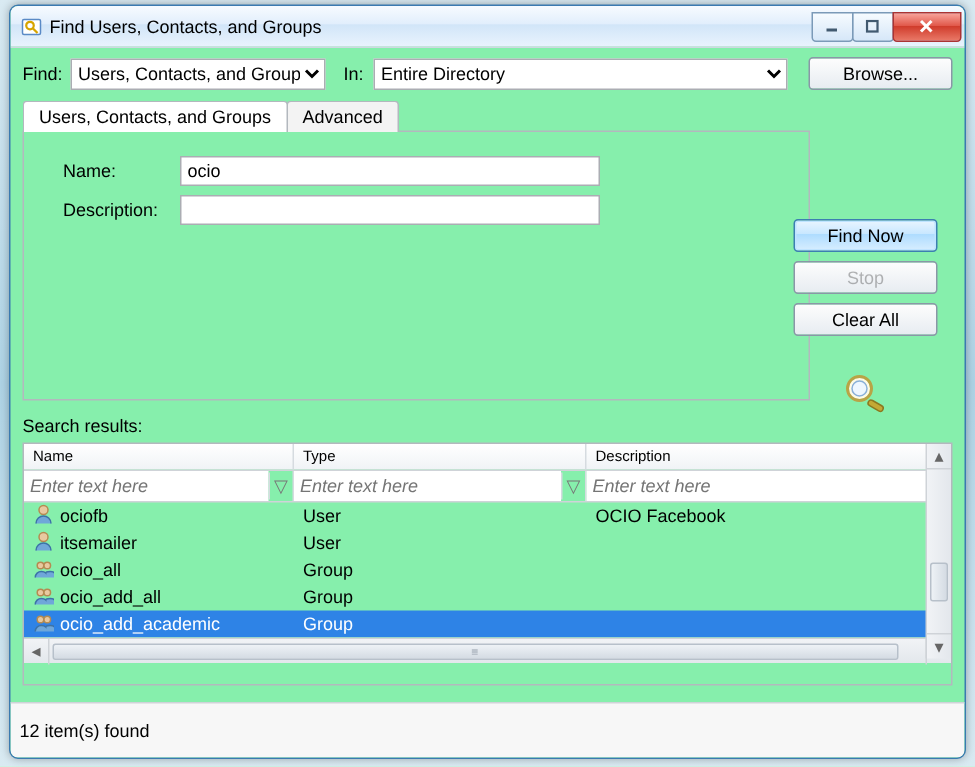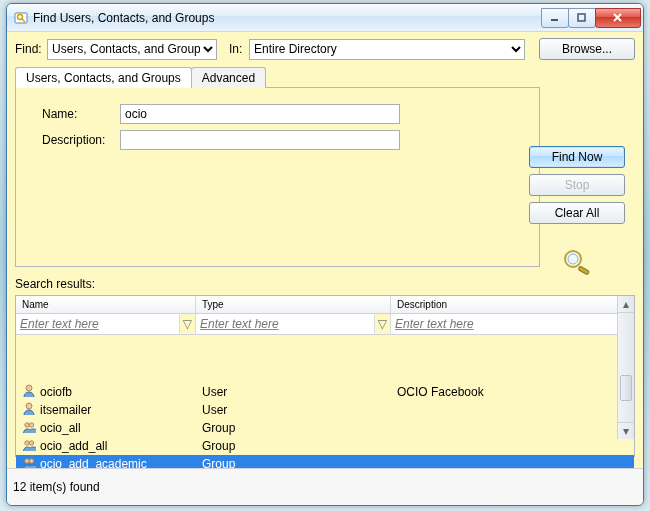--- a/index.html
+++ b/index.html
@@ -1,18 +1,18 @@
 <!DOCTYPE html>
 <html><head>
 <meta charset="utf-8">
 <style>
   * { box-sizing: border-box; }
   html, body { margin: 0; padding: 0; font-family: "Segoe UI", Tahoma, sans-serif; font-size: 12px; color: #000; }
   body { background: linear-gradient(180deg, #d9eaf2 0%, #aed3e5 50%, #d9eaf2 100%); width: 650px; height: 511px; overflow: hidden; }
-  .window { position: absolute; left:6px; top:3px; width:638px; height:503px; border:1px solid #3a7ab0; border-radius:6px; background:#fef9c3; box-shadow: 0 0 6px rgba(0,0,0,.3); overflow:hidden; }
+  .window { position: absolute; left:6px; top:3px; width:638px; height:503px; border:1px solid #3a7ab0; border-radius:6px; background:#86efac; box-shadow: 0 0 6px rgba(0,0,0,.3); overflow:hidden; }
   .titlebar { height:28px; background: linear-gradient(180deg,#f7fbff 0%,#e1eefc 45%,#d1e5f8 46%,#e9f3fd 100%); display:flex; align-items:center; padding:0 0 0 6px; border-bottom:1px solid #cfd8e2; }
   .titlebar .icon { width:16px; height:16px; margin-right:4px; }
   .titlebar .title { flex:1; font-size:12px; }
   .winbtns { display:flex; height:20px; margin-right:2px; }
   .winbtn { width:28px; height:20px; border:1px solid #7b9ab8; background:linear-gradient(180deg,#f6fbff,#d6e7f8); margin-left:-1px; display:flex; align-items:center; justify-content:center; font-size:11px; color:#425a70; border-radius:0 0 3px 3px; }
   .winbtn.min { border-bottom-left-radius:3px; }
   .winbtn.close { background:linear-gradient(180deg,#f7a29a,#e1594b 45%,#cf3a2a 46%,#e97867); color:#fff; width:46px; border-color:#a33; }
   .menubar { height:20px; display:flex; align-items:center; padding:0 4px; gap:2px; background:#f3f3f3; border-bottom:1px solid #e0e0e0; }
   .menuitem { padding:2px 6px; }
   .menuitem u { text-decoration: underline; }
@@ -35,23 +35,23 @@
   .sidebtns { position:absolute; right:10px; top:80px; display:flex; flex-direction:column; gap:6px; }
   .magnify { margin-top:18px; align-self:center; }
   .sr-label { margin-top:6px; padding:4px 0 2px 0; }
   .grid-wrap { border:1px solid #b3b8be; margin-top:2px; position:relative; }
   .grid-head { display:flex; background:linear-gradient(180deg,#ffffff,#f0f3f6); border-bottom:1px solid #cfd3d8; }
   .gh { border-right:1px solid #d6dbe0; padding:3px 6px; font-size:10px; position:relative; }
   .gh.name{width:180px;} .gh.type{width:195px;} .gh.desc{flex:1;}
   .filter-row { display:flex; border-bottom:1px solid #cfd3d8; }
   .filter-cell { border-right:1px solid #d6dbe0; display:flex; align-items:center; }
   .filter-cell.name{width:180px;} .filter-cell.type{width:195px;} .filter-cell.desc{flex:1;}
-  .filter-input { border:none; outline:none; width:100%; padding:3px 4px; font-family:inherit; font-size:12px; color:#888; font-style:italic;text-decoration:underline; }
+  .filter-input { border:none; outline:none; width:100%; padding:3px 4px; font-family:inherit; font-size:12px; color:#888; font-style:italic; }
   .funnel { width:18px; height:18px; display:flex; align-items:center; justify-content:center; border-left:1px solid #d6dbe0; color:#777; }
-  .rows { max-height:100px; overflow:hidden;margin-top:48px; }
+  .rows { max-height:100px; overflow:hidden; }
   .rw { display:flex; align-items:center; height:18px; }
   .rw.sel { background:#2e83e6; color:#fff; }
   .rw .c { padding:1px 6px; overflow:hidden; white-space:nowrap; }
   .rw .c.name{width:180px; display:flex; align-items:center; gap:4px;} .rw .c.type{width:195px;} .rw .c.desc{flex:1;}
   .ricon { width:14px; height:14px; display:inline-block; }
   .vscroll { position:absolute; right:0; top:0; bottom:17px; width:17px; background:linear-gradient(90deg,#f1f3f6,#e3e7ec); border-left:1px solid #cfd3d8; display:flex; flex-direction:column; }
   .vsb-btn { height:17px; display:flex; align-items:center; justify-content:center; color:#666; border-bottom:1px solid #cfd3d8; }
   .vsb-btn.bot{border-top:1px solid #cfd3d8; border-bottom:none;}
   .vthumb { margin:2px; height:26px; background:linear-gradient(90deg,#eef2f6,#d4dbe3); border:1px solid #b7c0ca; border-radius:2px; position:relative; top:60px; }
   .hscroll { height:17px; background:linear-gradient(180deg,#f1f3f6,#e3e7ec); border-top:1px solid #cfd3d8; display:flex; align-items:center; }

